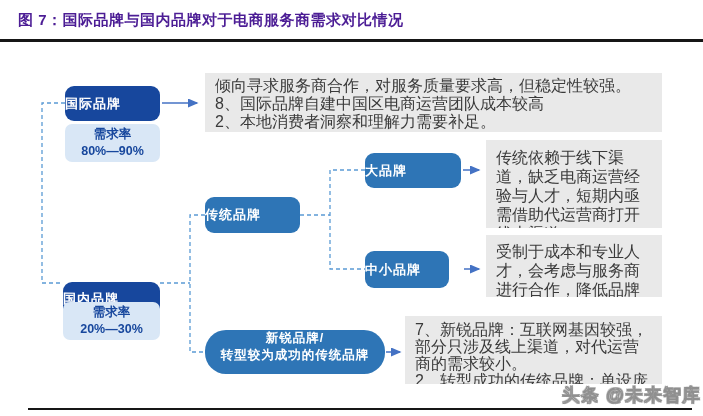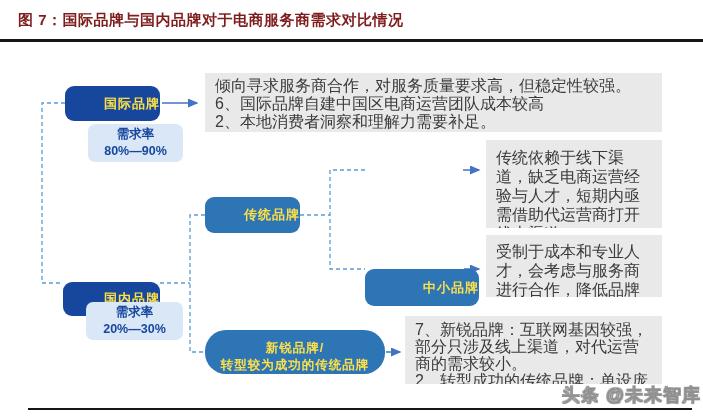--- a/index.html
+++ b/index.html
@@ -4,48 +4,48 @@
 <style>
   html,body{margin:0;padding:0;background:#ffffff;}
   *{box-sizing:border-box;}
   body{font-family:"Liberation Sans", sans-serif;}
   #stage{
     position:relative;width:703px;height:416px;background:#ffffff;overflow:hidden;
   }
   
   .fig-title{
     position:absolute;left:18px;top:11px;width:660px;
-    font-size:15px;font-weight:bold;color:#7f1d1d;letter-spacing:.5px;
+    font-size:15px;font-weight:bold;color:#4c1d95;letter-spacing:.5px;
   }
   .title-rule{position:absolute;left:0;top:39px;width:703px;height:3px;background:#161616;}
   .bottom-rule{position:absolute;left:28px;top:408px;width:664px;height:2px;background:#161616;}
 
   
   .connectors{position:absolute;left:0;top:0;width:703px;height:416px;}
 
   
   .node{
-    position:absolute;display:flex;align-items:center;justify-content:flex-end;
-    color:#fde047;font-weight:bold;font-size:13px;border-radius:9px;text-align:center;
+    position:absolute;display:flex;align-items:center;justify-content:flex-start;
+    color:#ffffff;font-weight:bold;font-size:13px;border-radius:9px;text-align:center;
     letter-spacing:1px;
   }
   .node-dark{background:#17479d;}
   .node-mid{background:#2e75b6;}
   .n-intl{left:65px;top:86px;width:95px;height:35px;}
   .n-dom{left:63px;top:282px;width:97px;height:34px;}
   .n-trad{left:205px;top:197px;width:95px;height:36px;}
   .n-big{left:365px;top:153px;width:96px;height:35px;}
-  .n-sme{left:365px;top:269px;width:114px;height:37px;padding-left:17px;}
+  .n-sme{left:365px;top:251px;width:84px;height:37px;}
   .n-emg{left:205px;top:330px;width:180px;height:44px;flex-direction:column;line-height:17px;font-size:12.5px;border-radius:21px;}
 
   
   .demand{
     position:absolute;background:#d9e7f6;border-radius:7px;color:#17479d;
     font-weight:bold;text-align:center;font-size:12.5px;line-height:17px;
-    display:flex;flex-direction:column;justify-content:center;margin-left:23px;
+    display:flex;flex-direction:column;justify-content:center;
   }
   .d-intl{left:65px;top:124px;width:95px;height:38px;}
   .d-dom{left:63px;top:302px;width:97px;height:38px;}
 
   
   .note{
     position:absolute;background:#e9e9e9;color:#3a3a3a;font-size:16px;
     padding:4px 10px;line-height:18px;overflow:hidden;
   }
   .note p{margin:0;}
@@ -104,31 +104,34 @@
     <span>国内品牌</span>
   </div>
   <div class="demand d-dom">
     <span>需求率</span>
     <span>20%—30%</span>
   </div>
 
   <div class="node node-mid n-trad">
     <span>传统品牌</span>
   </div>
+  <div class="node node-mid n-big">
+    <span>大品牌</span>
+  </div>
   <div class="node node-mid n-sme">
     <span>中小品牌</span>
   </div>
   <div class="node node-mid n-emg">
     <span>新锐品牌/</span>
     <span>转型较为成功的传统品牌</span>
   </div>
 
   <div class="note nb-intl">
     <p>倾向寻求服务商合作，对服务质量要求高，但稳定性较强。</p>
-    <p>6、国际品牌自建中国区电商运营团队成本较高</p>
+    <p>8、国际品牌自建中国区电商运营团队成本较高</p>
     <p>2、本地消费者洞察和理解力需要补足。</p>
   </div>
   <div class="note nb-big">
     <p>传统依赖于线下渠道，缺乏电商运营经验与人才，短期内亟需借助代运营商打开线上渠道。</p>
   </div>
   <div class="note nb-sme">
     <p>受制于成本和专业人才，会考虑与服务商进行合作，降低品牌电商运作成本。</p>
   </div>
   <div class="note nb-emg">
     <p>7、新锐品牌：互联网基因较强，部分只涉及线上渠道，对代运营商的需求较小。</p>

